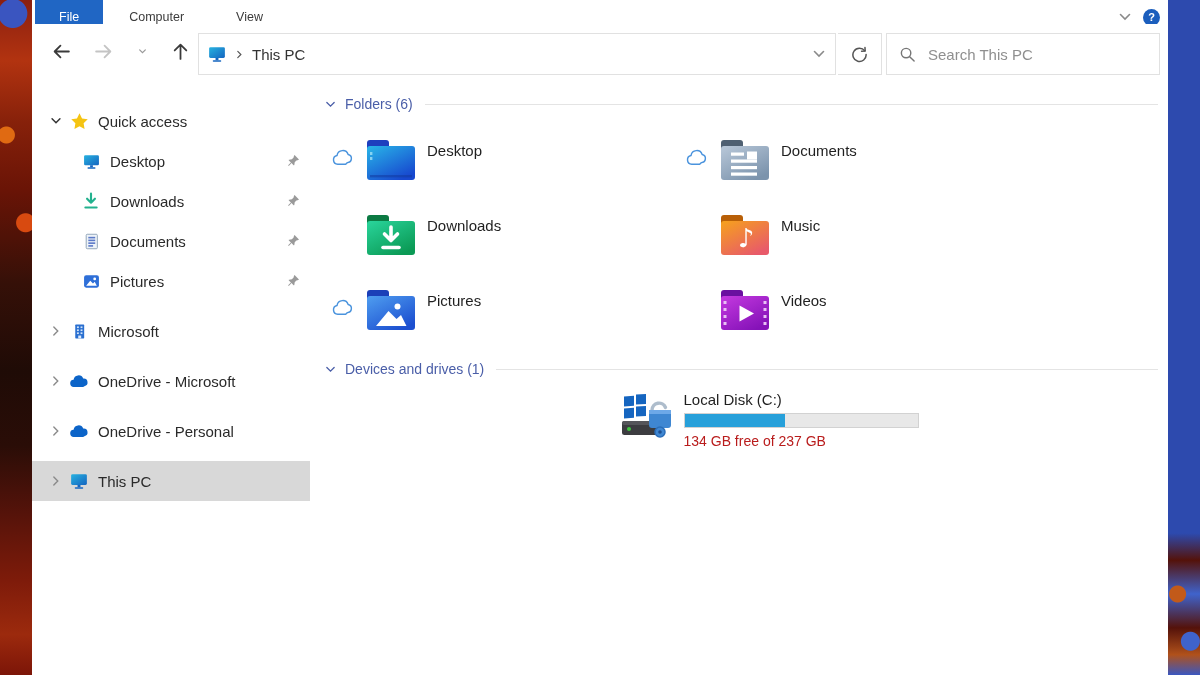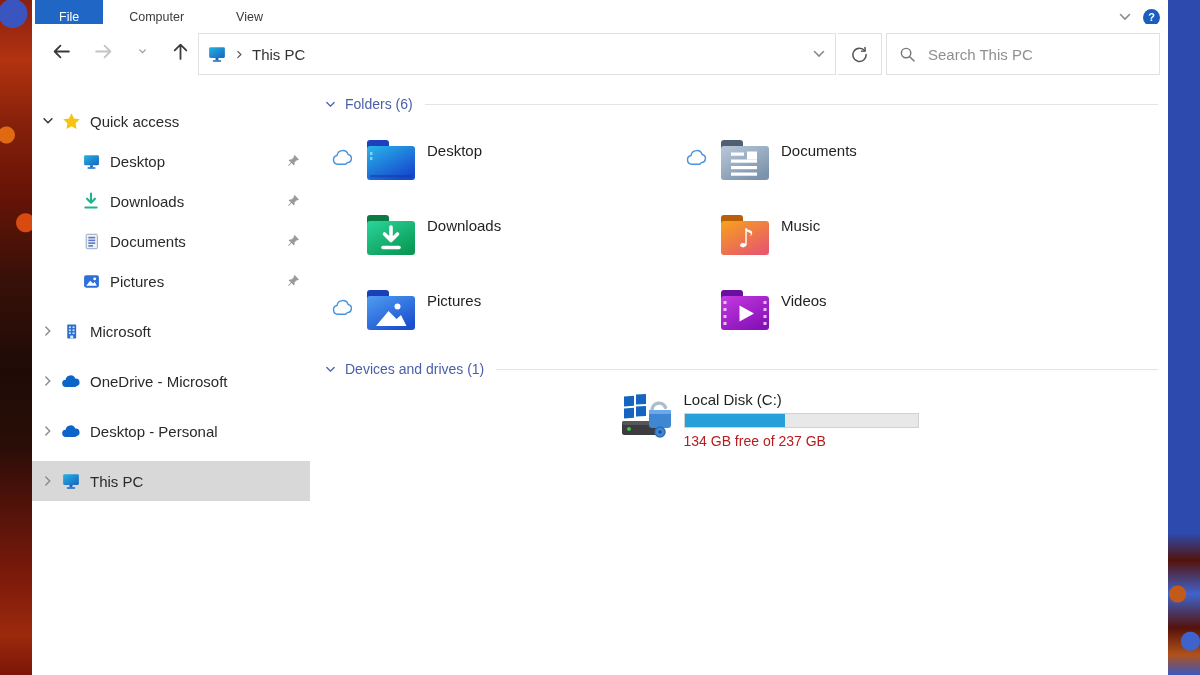--- a/index.html
+++ b/index.html
@@ -47,21 +47,21 @@
   .refresh-box { position:absolute; left:806px; top:9px; width:44px; height:42px;
     border:1px solid #e1e1e1; border-left:none; display:flex; align-items:center; justify-content:center; }
   .search-box { position:absolute; left:854px; top:9px; right:8px; height:42px;
     border:1px solid #e1e1e1; display:flex; align-items:center; padding:0 12px; gap:12px; }
   .search-box input { border:none; outline:none; font-size:15px; color:#333; flex:1;
     font-family:inherit; background:transparent; }
   .search-box input::placeholder { color:#8f8f8f; }
 
   
   .sidebar { position:absolute; top:77px; left:0; width:278px; bottom:0; padding-top:24px; }
-  .side-row { height:40px; display:flex; align-items:center; padding-left:4px; font-size:15px;
+  .side-row { height:40px; display:flex; align-items:center; padding-left:12px; font-size:15px;
     color:#2a2a2a; position:relative; cursor:default; }
   .side-row.root-gap { margin-top:10px; }
   .side-row.selected { background:#d8d8d8; }
   .side-expander { width:24px; display:flex; align-items:center; justify-content:center; flex:none; }
   .side-row.child { padding-left:48px; }
   .side-icon { width:22px; height:18px; margin-right:8px; flex:none; display:flex;
     align-items:center; justify-content:center; }
   .side-label { white-space:nowrap; }
   .side-pin { position:absolute; right:10px; top:50%; transform:translateY(-50%); }
 
@@ -302,21 +302,21 @@
         <span class="side-expander icon">
           <svg width="14" height="14" viewBox="0 0 16 16" xmlns="http://www.w3.org/2000/svg">
             <path d="M5.5 3.5 L10 8 l-4.5 4.5" stroke="#8a8a8a" stroke-width="1.6" fill="none" stroke-linecap="round"></path>
           </svg>
         </span>
         <span class="side-icon icon">
           <svg width="20" height="15" viewBox="0 0 20 14" xmlns="http://www.w3.org/2000/svg">
             <path d="M5 12.5 a3.6 3.6 0 0 1 -0.4-7.2 A5 5 0 0 1 14.2 4 a3.9 3.9 0 0 1 1.2 7.7 q-0.5 0.8-1.6 0.8 Z" fill="#0c64c8"></path>
           </svg>
         </span>
-        <span class="side-label">Desktop - Personal</span>
+        <span class="side-label">OneDrive - Personal</span>
       </div>
       <div class="side-row root-gap selected">
         <span class="side-expander icon">
           <svg width="14" height="14" viewBox="0 0 16 16" xmlns="http://www.w3.org/2000/svg">
             <path d="M5.5 3.5 L10 8 l-4.5 4.5" stroke="#8a8a8a" stroke-width="1.6" fill="none" stroke-linecap="round"></path>
           </svg>
         </span>
         <span class="side-icon icon">
           <svg width="20" height="18" viewBox="0 0 16 16" xmlns="http://www.w3.org/2000/svg">
             <defs>

